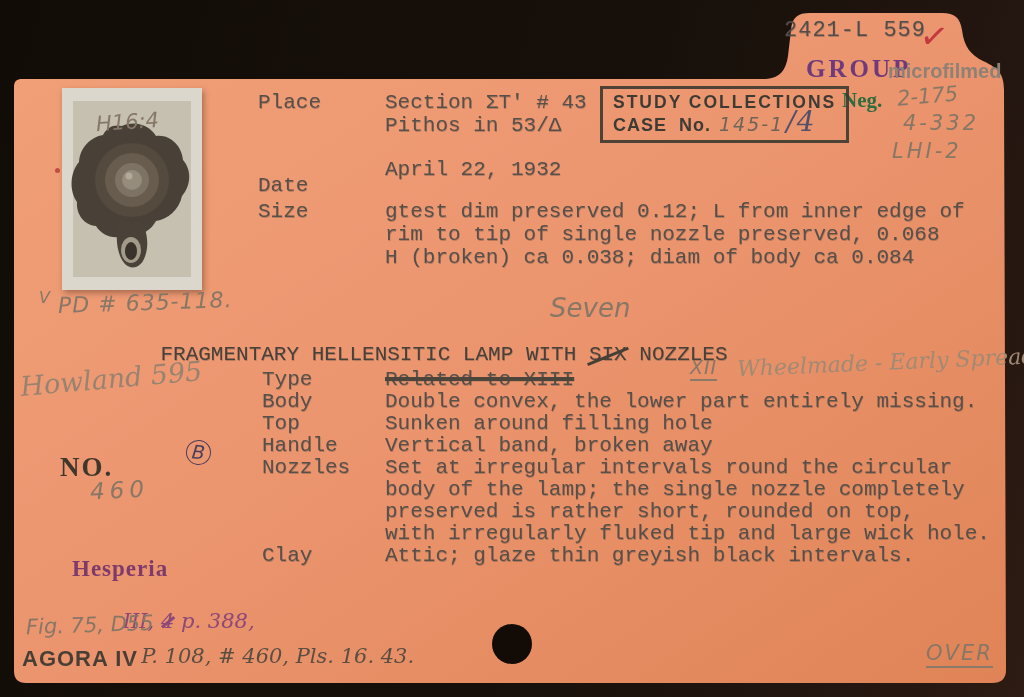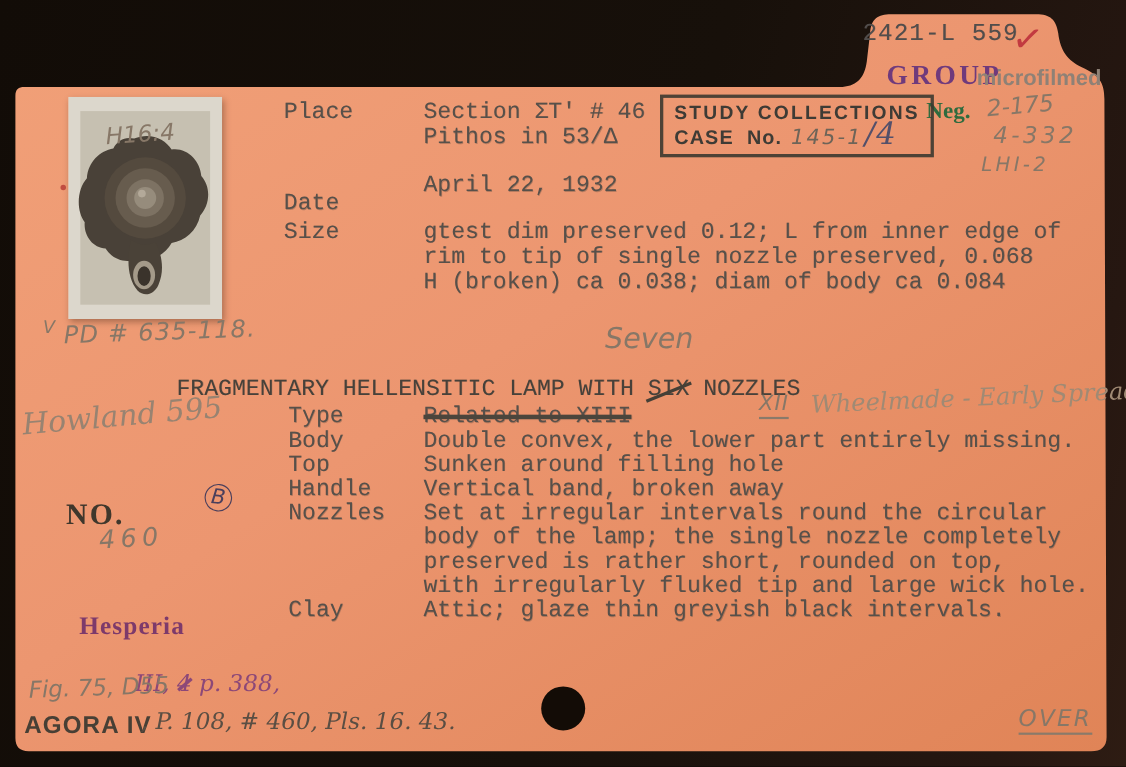--- a/index.html
+++ b/index.html
@@ -59,21 +59,21 @@
     <circle cx="512" cy="644" r="20" fill="#130c06"></circle>
   </svg>
 
   <div class="abs tw" style="left:784px;top:20px;font-size:22px;letter-spacing:1px;color:#514d4c;">2421-L 559</div>
   <div class="abs" style="left:920px;top:16px;font-size:34px;color:#c23a40;transform:rotate(8deg);font-family:'DejaVu Sans',sans-serif;">✓</div>
   <div class="abs stamp-serif" style="left:806px;top:55px;font-size:25px;letter-spacing:3px;color:#6f3a7c;">GROUP</div>
   <div class="abs stamp-sans" style="left:888px;top:60px;font-size:20px;color:#8e8176;">microfilmed</div>
   <div class="abs stamp-serif" style="left:842px;top:88px;font-size:21px;color:#2f6b3e;">Neg.</div>
   <div class="abs pencil" style="left:897px;top:84px;font-size:21px;transform:rotate(-5deg);">2-175</div>
   <div class="abs pencil" style="left:903px;top:111px;font-size:21px;letter-spacing:3px;">4-332</div>
-  <div class="abs pencil" style="left:892px;top:139px;font-size:18px;letter-spacing:3px;">LHI-2</div>
+  <div class="abs pencil" style="left:892px;top:139px;font-size:21px;letter-spacing:3px;">LHI-2</div>
 
   <div class="abs study-box" style="left:600px;top:86px;">
     <div class="study-l1">STUDY COLLECTIONS</div>
     <div class="study-l2">
       <span>CASE  No.</span>
       <span class="case-num">145-1</span>
       <span class="case-suffix">/4</span>
     </div>
   </div>
 
@@ -94,21 +94,21 @@
         <path d="M -13 38 C -17 56 -16 74 -7 84 C -1 90 8 88 12 79 C 18 66 15 50 9 40
                  C 2 44 -6 43 -13 38 Z" fill="#4a4238"></path>
         <ellipse cx="-1" cy="70" rx="10" ry="13" fill="#a49a89"></ellipse>
         <ellipse cx="-1" cy="71" rx="6" ry="9" fill="#3a332b"></ellipse>
       </g>
     </svg>
   </div>
   <div class="abs" style="left:55px;top:168px;width:5px;height:5px;border-radius:50%;background:#b84038;opacity:.85;"></div>
 
   <div class="abs tw" style="left:258px;top:92px;">Place</div>
-  <div class="abs tw" style="left:385px;top:92px;">Section ΣΤ' # 46</div>
+  <div class="abs tw" style="left:385px;top:92px;">Section ΣΤ' # 43</div>
   <div class="abs tw" style="left:385px;top:115px;">Pithos in 53/Δ</div>
   <div class="abs pencil" style="left:96px;top:110px;font-size:21px;transform:rotate(-4deg);">H16:4</div>
 
   <div class="abs tw" style="left:258px;top:159px;margin-top:16px;">Date</div>
   <div class="abs tw" style="left:385px;top:159px;">April 22, 1932</div>
 
   <div class="abs tw" style="left:258px;top:201px;">Size</div>
   <div class="abs tw" style="left:385px;top:201px;">gtest dim preserved 0.12; L from inner edge of</div>
   <div class="abs tw" style="left:385px;top:224px;">rim to tip of single nozzle preserved, 0.068</div>
   <div class="abs tw" style="left:385px;top:247px;text-align:right;">H (broken) ca 0.038; diam of body ca 0.084</div>

